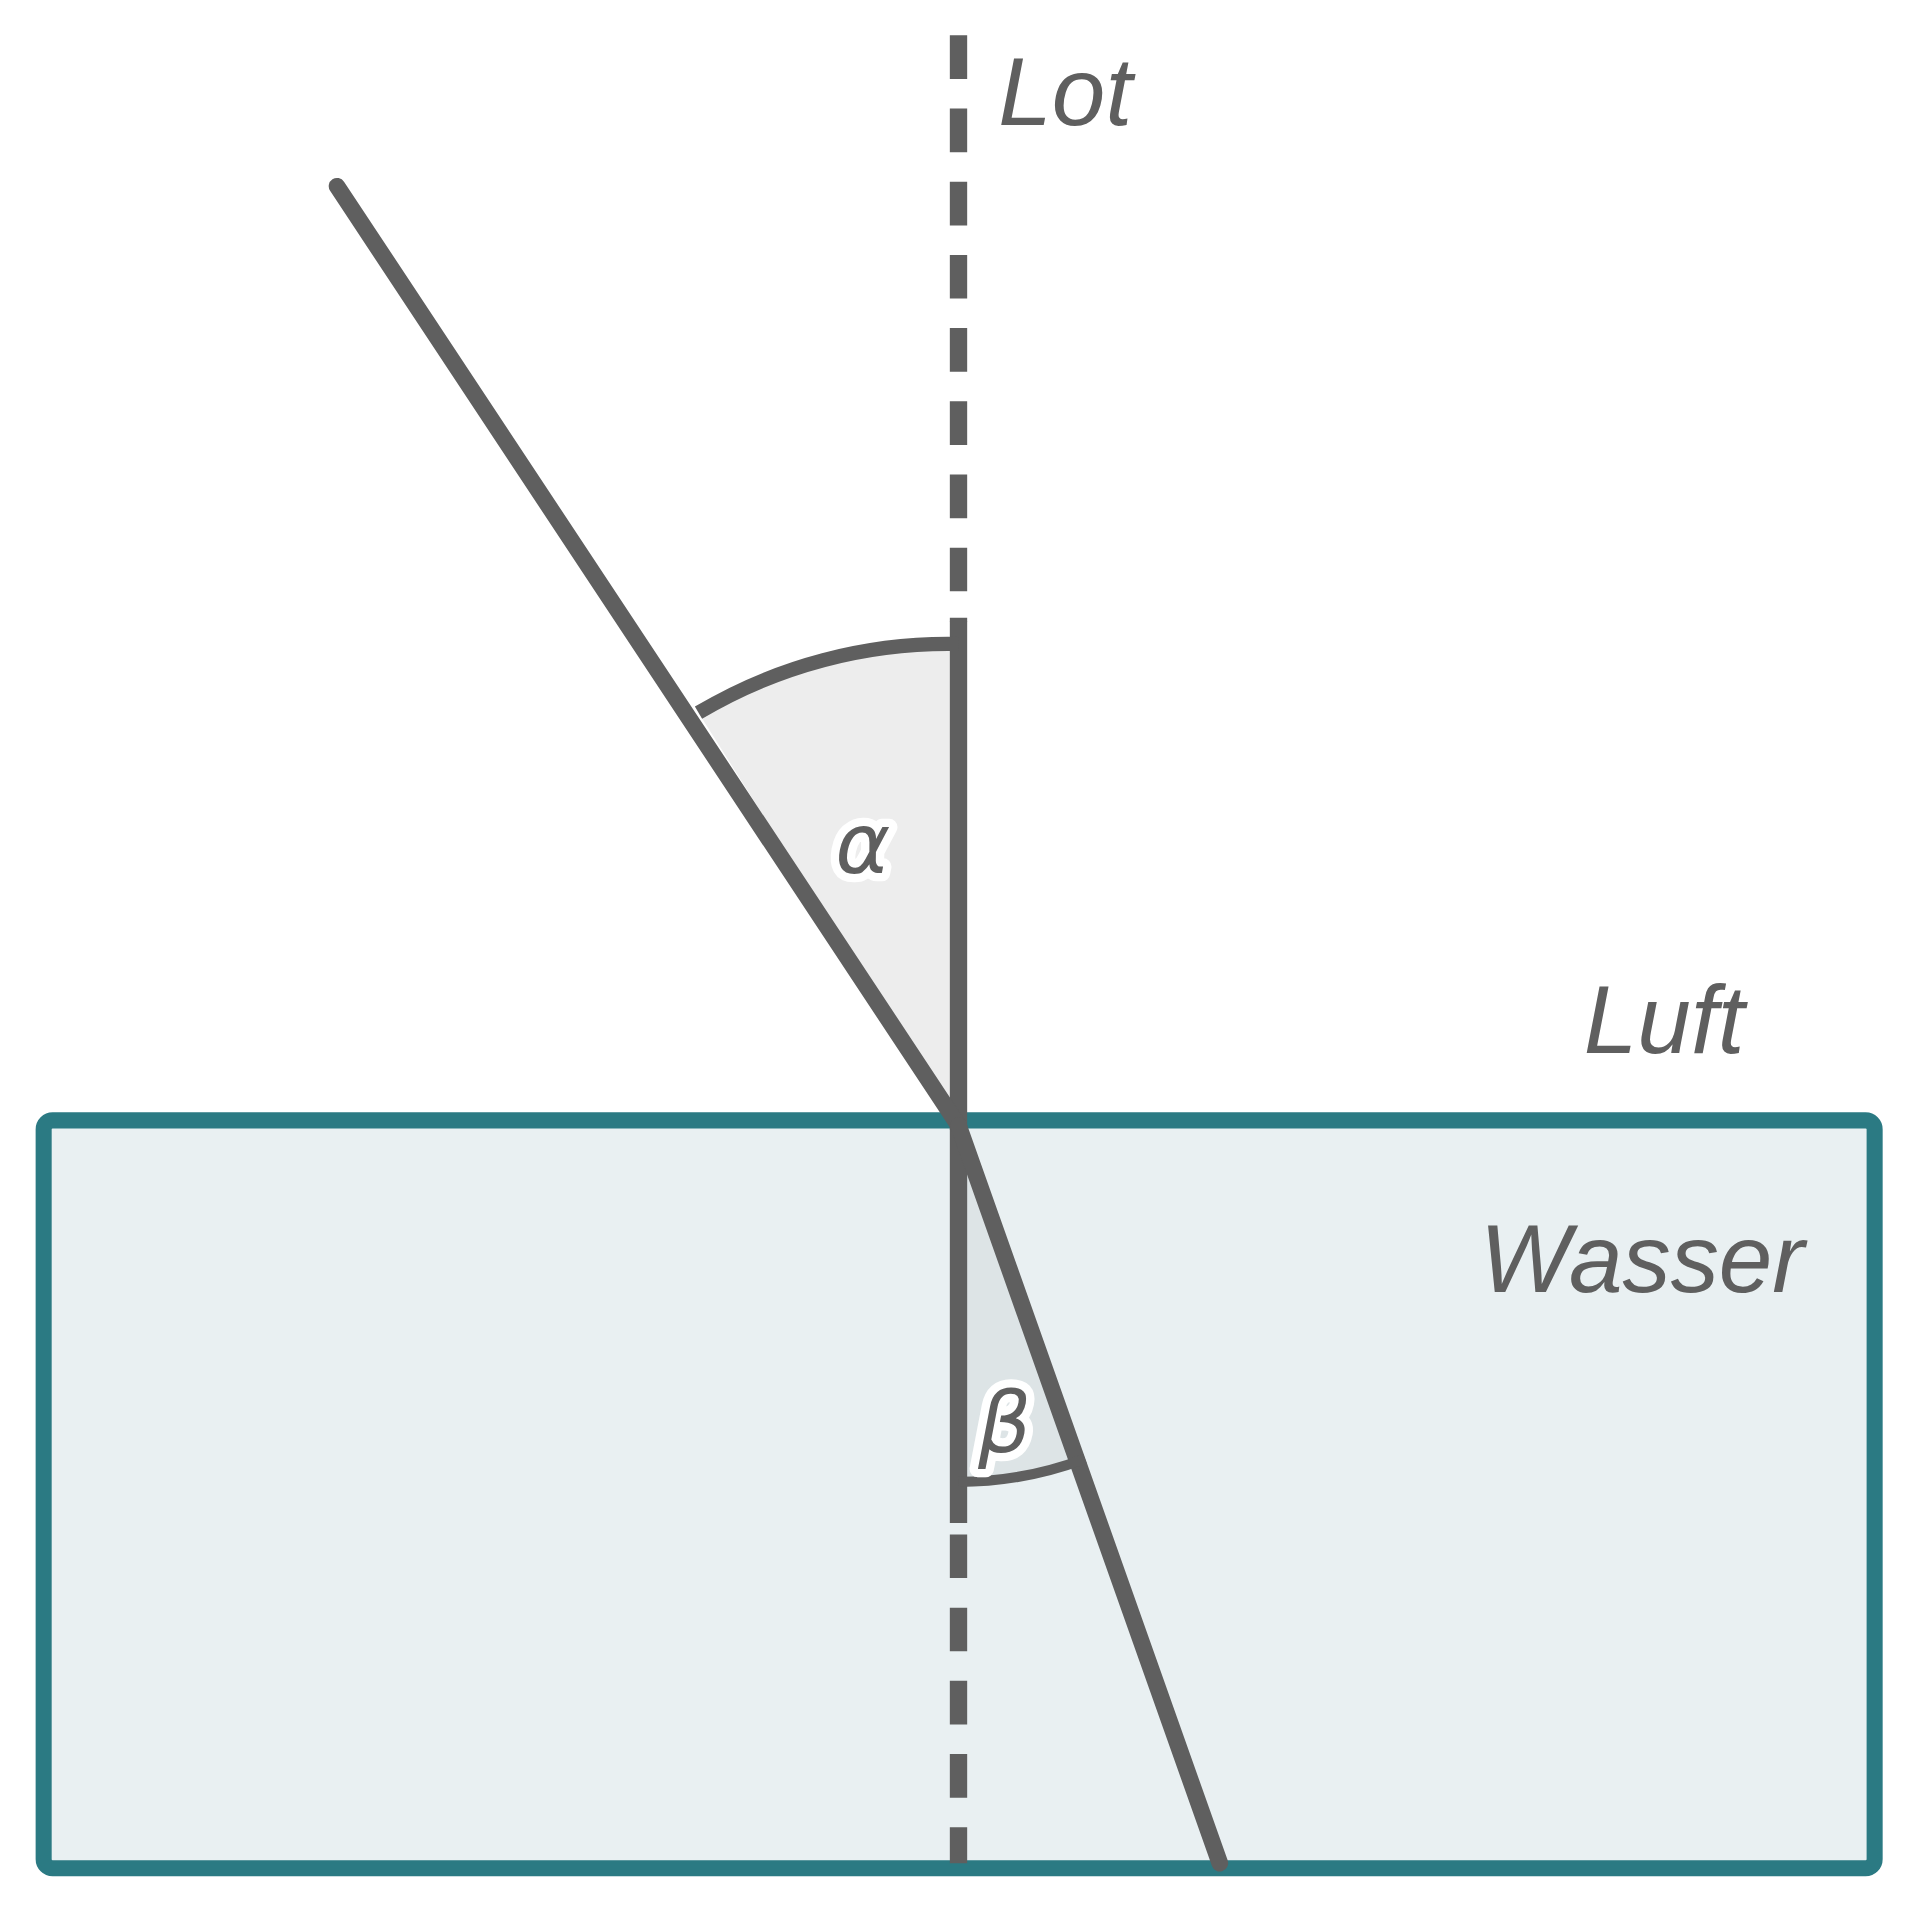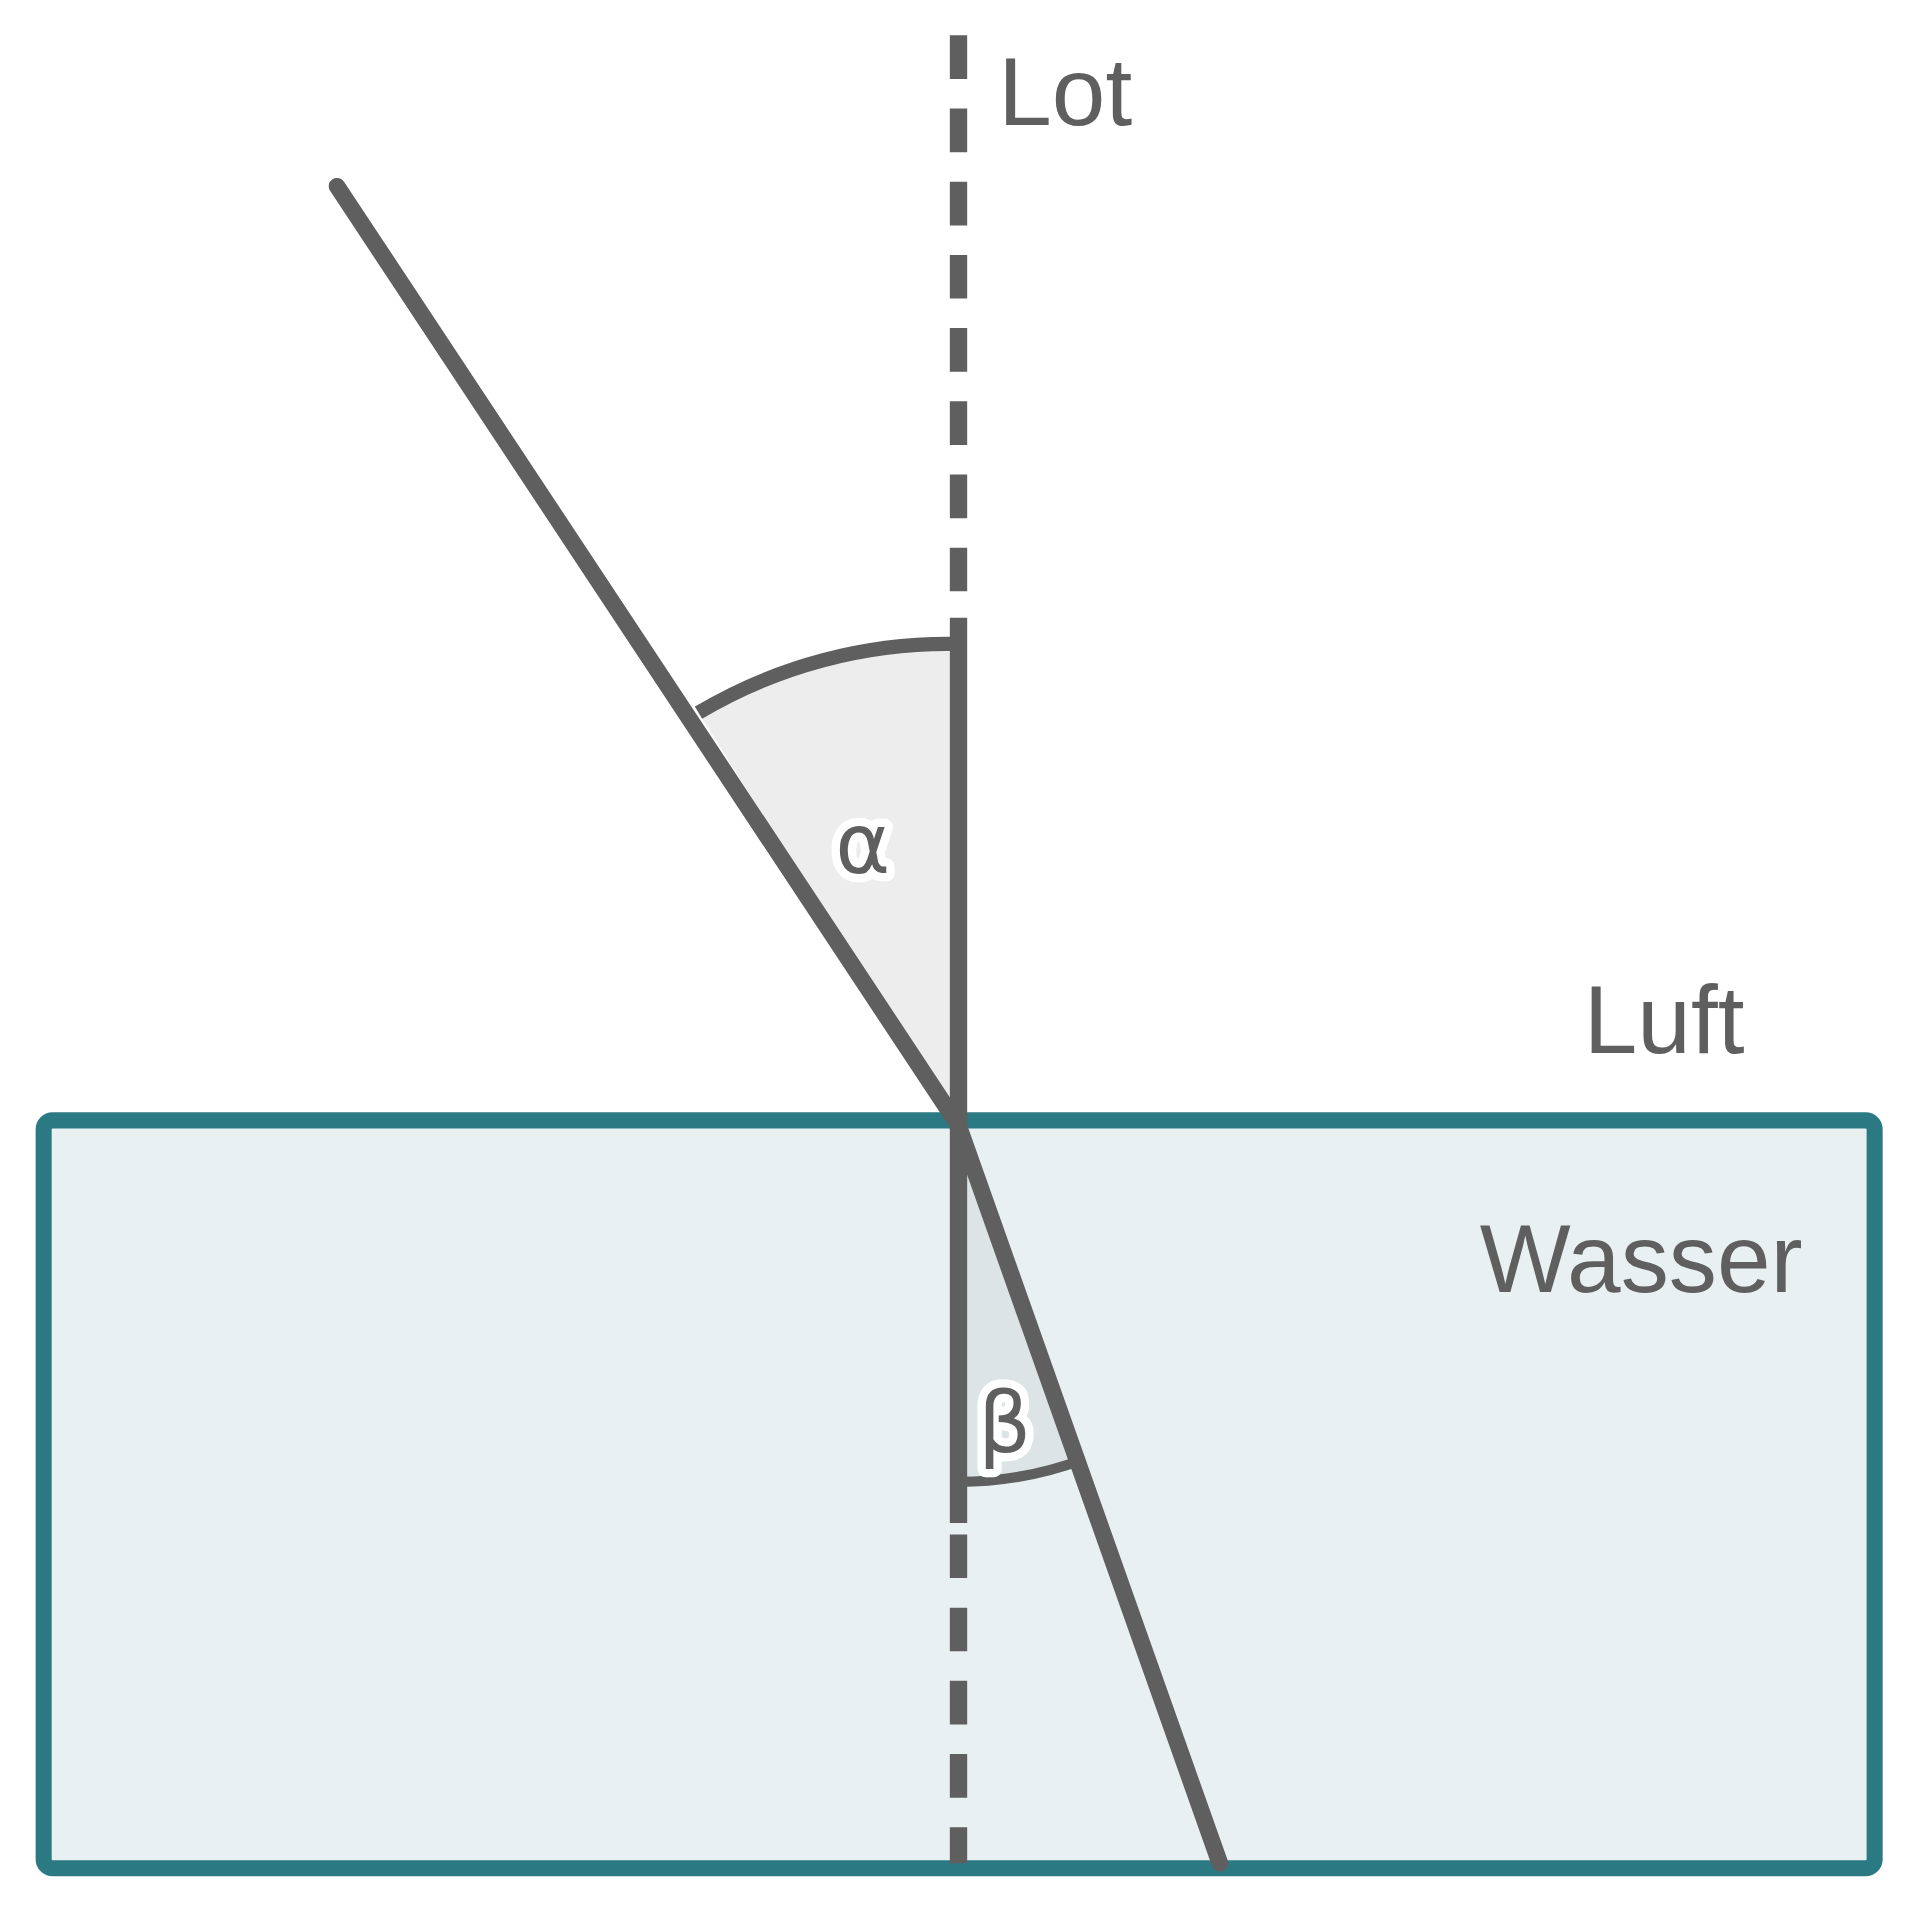--- a/index.html
+++ b/index.html
@@ -11,20 +11,21 @@
     width: 1926px;
     height: 1912px;
     font-family: "Liberation Sans", sans-serif;
     overflow: hidden;
   }
   #diagram-root {
     position: relative;
     width: 1926px;
     height: 1448px;
     background: #ffffff;
+    font-style: italic;
   }
   svg#refraction-svg {
     display: block;
     width: 1926px;
     height: 1912px;
   }
   .label-text {
     font-family: "Liberation Sans", sans-serif;
     font-weight: 400;
   }

